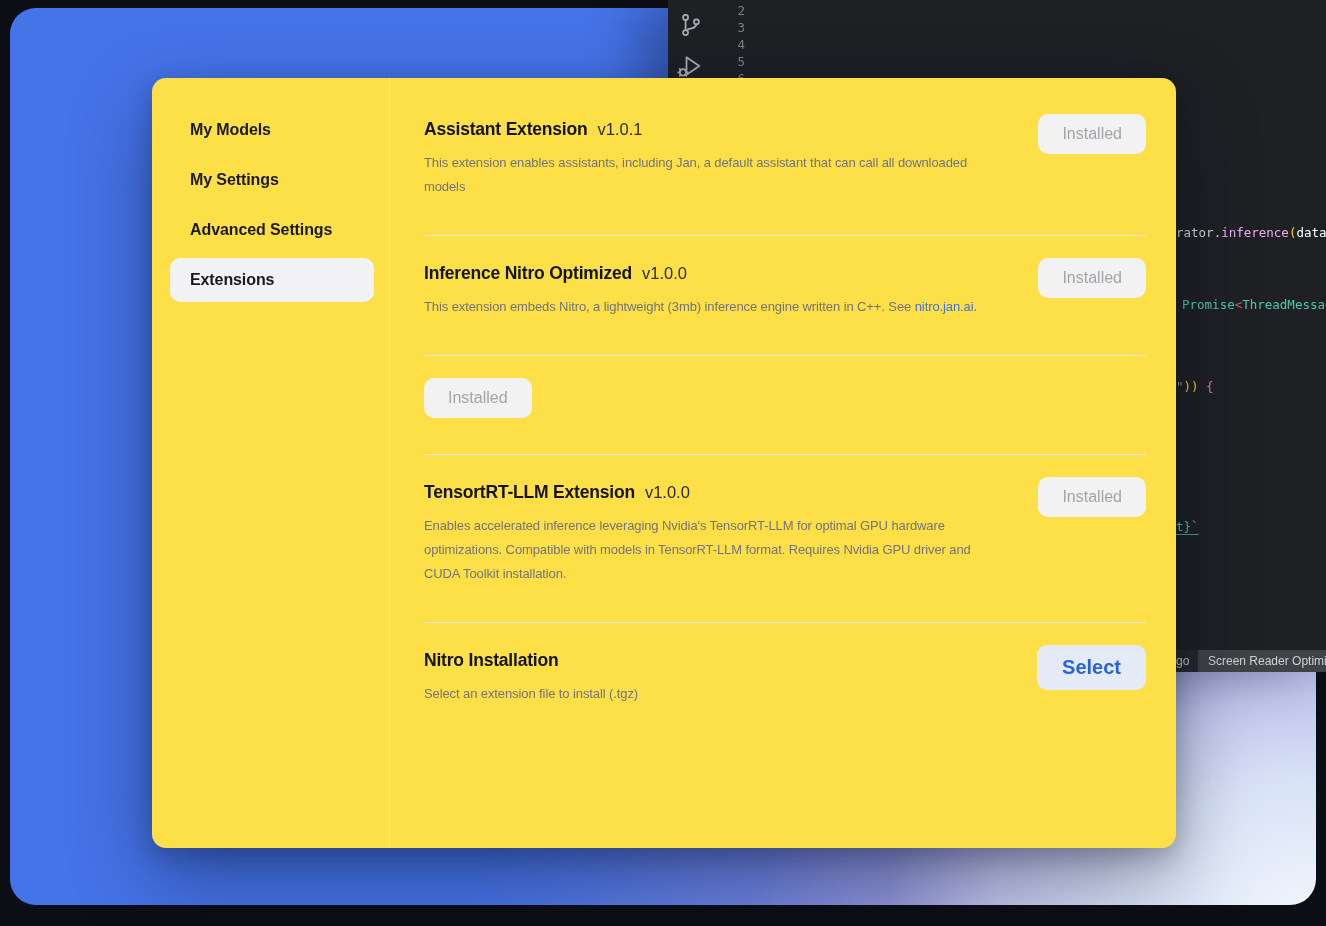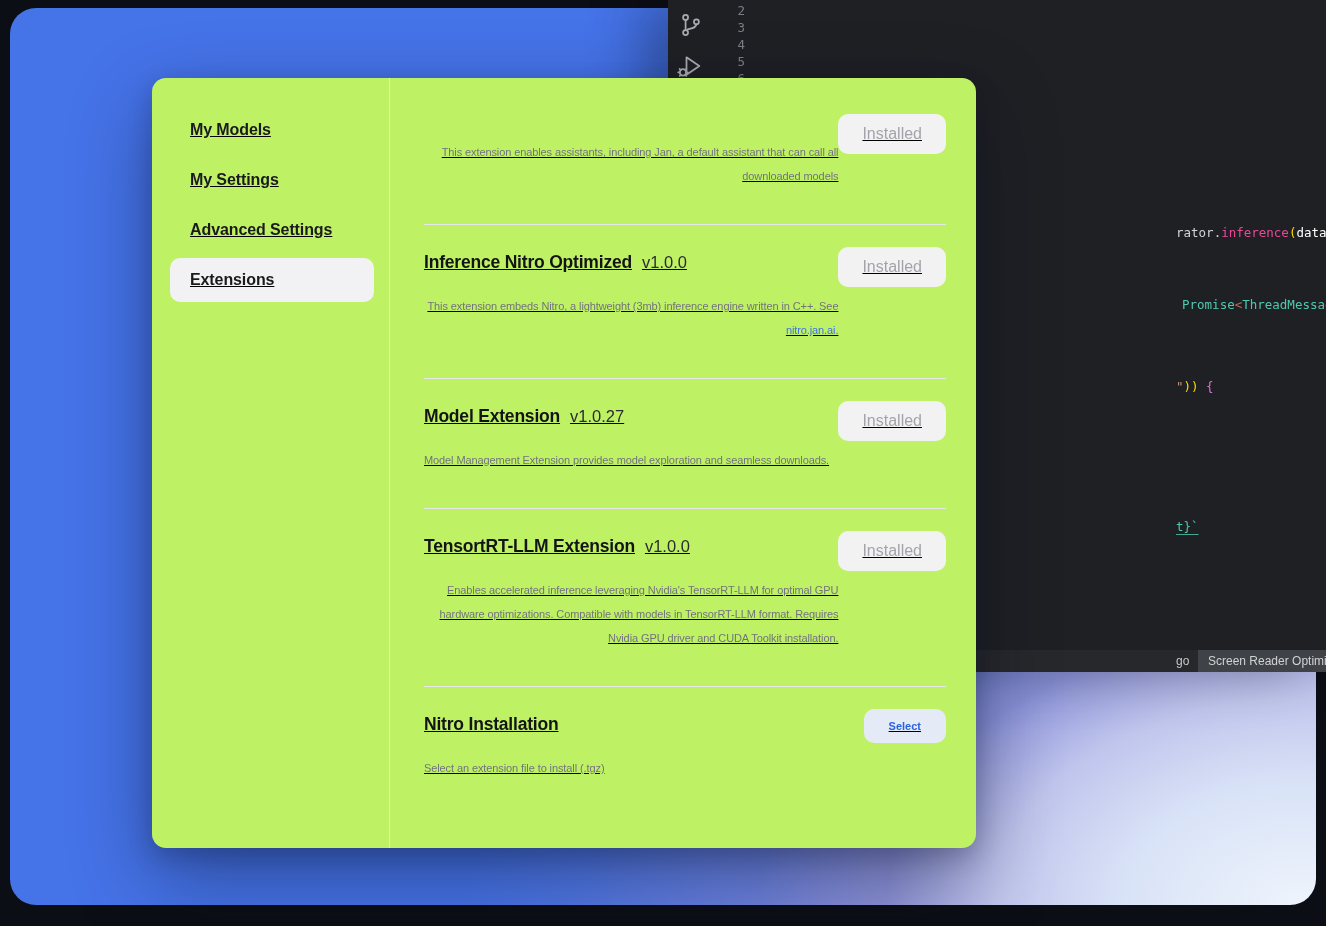--- a/index.html
+++ b/index.html
@@ -35,21 +35,21 @@
   .ab-icon.scm { top:12px; }
   .ab-icon.debug { top:52px; left:8px; }
 
   .gutter { position:absolute; left:50px; top:0; width:27px; text-align:right; color:#7a7f86; }
   .gutter div { position:absolute; right:0; width:27px; }
   .code-area { position:absolute; left:94px; top:0; right:0; white-space:nowrap; overflow:hidden; }
   .code-line { position:absolute; left:0; right:0; }
   .ident { color:#ffffff; text-decoration:underline; text-decoration-color:rgba(156,220,254,.55); text-underline-offset:3px; }
   .plain { color:#d4d4d4; }
   .brace { color:#ffd700; }
-  .fn { color:#ec4899; }
+  .fn { color:#f0abfc; }
   .type { color:#4ec9b0;margin-top:8px; }
   .angle { color:#b56a5a; }
   .strq { color:#ce9178; }
   .curly { color:#da70d6; }
 
   .frag { position:absolute; white-space:nowrap; }
   .frag-underline { text-decoration:underline; text-decoration-color:rgba(78,201,176,.8); text-underline-offset:3px; }
 
   .statusbar {
     position:absolute; left:0; bottom:0; width:100%; height:22px;
@@ -57,24 +57,24 @@
     font-family:"Liberation Sans", sans-serif;
   }
   .sb-item-go { position:absolute; left:508px; }
   .sb-item-sro {
     position:absolute; left:530px; right:-12px; top:0; bottom:0;
     background:#3f4247; padding:0 10px; color:#d2d2d2; white-space:nowrap; overflow:hidden;
   }
 
   
   .modal {
-    position:absolute; left:152px; top:78px; width:824px; height:770px;
-    background:#bef264; border-radius:14px;
+    position:absolute; left:152px; top:78px; width:1024px; height:770px;
+    background:#fde047; border-radius:14px;
     box-shadow:0 30px 80px rgba(10,15,35,.40), 0 8px 24px rgba(10,15,35,.22);
-    display:flex; overflow:hidden;text-decoration:underline;
+    display:flex; overflow:hidden;
   }
   .modal-sidebar {
     width:238px; flex:0 0 238px;
     border-right:1px solid #e9e9eb;
     padding-top:30px;
   }
   .nav-item {
     height:44px; margin:0 15px 6px 18px; padding:0 20px;
     display:flex; align-items:center;
     border-radius:10px;
@@ -87,25 +87,25 @@
   .modal-content { flex:1; padding:14px 30px 0 34px; overflow:hidden; }
   .ext-row {
     display:flex; justify-content:space-between; align-items:flex-start;
     padding:27px 0 36px;
     border-bottom:1px solid #e7e7ea;
   }
   .ext-row.last { border-bottom:none; padding-bottom:30px; }
   .row-left { max-width:580px; }
   .row-title { font-size:17.5px; font-weight:700; color:#141417; letter-spacing:-0.2px; }
   .row-version { font-weight:400; color:#2b2b30; margin-left:10px; letter-spacing:0; font-size:16.5px; }
-  .row-desc { margin-top:21px; font-size:11px; line-height:24px; color:#73737c; letter-spacing:-0.1px;text-align:right; }
+  .row-desc { margin-top:11px; font-size:13px; line-height:24px; color:#73737c; letter-spacing:-0.1px; }
   .desc-link { color:#4073e0; cursor:pointer; }
   .btn { border:none; border-radius:10px; font-family:"Liberation Sans", sans-serif; margin-top:-5px; flex:0 0 auto; }
   .btn-installed { background:#f2f2f3; color:#a3a3ab; font-size:16px; font-weight:500; padding:11px 24px; }
-  .btn-select { background:#e4eaf6; color:#2a62de; font-size:11px; font-weight:700; padding:11px 25px; cursor:pointer; }
+  .btn-select { background:#e4eaf6; color:#2a62de; font-size:20px; font-weight:700; padding:11px 25px; cursor:pointer; }
 </style>
 </head>
 <body>
 
 <div class="jan-window"></div>
 
 <div class="vscode">
   <div class="activity-bar">
     <span class="ab-icon scm">
       <svg viewBox="0 0 24 24" width="26" height="26" fill="none" stroke="#a8abb0" stroke-width="1.6" stroke-linecap="round">
@@ -169,48 +169,43 @@
     </div>
     <div class="nav-item selected">
       <span>Extensions</span>
     </div>
   </div>
 
   <div class="modal-content">
 
     <div class="ext-row">
       <div class="row-left">
+        <div>
+          <span class="row-title">Assistant Extension</span><span class="row-version">v1.0.1</span>
+        </div>
         <div class="row-desc">
           <span>This extension enables assistants, including Jan, a default assistant that can call all downloaded models</span><span class="desc-link"></span>
         </div>
       </div>
       <button class="btn btn-installed">Installed</button>
     </div>
 
     <div class="ext-row">
       <div class="row-left">
         <div>
           <span class="row-title">Inference Nitro Optimized</span><span class="row-version">v1.0.0</span>
         </div>
         <div class="row-desc">
           <span>This extension embeds Nitro, a lightweight (3mb) inference engine written in C++. See </span><span class="desc-link">nitro.jan.ai.</span>
         </div>
       </div>
       <button class="btn btn-installed">Installed</button>
     </div>
 
     <div class="ext-row">
-      <div class="row-left">
-        <div>
-          <span class="row-title">Model Extension</span><span class="row-version">v1.0.27</span>
-        </div>
-        <div class="row-desc">
-          <span>Model Management Extension provides model exploration and seamless downloads.</span><span class="desc-link"></span>
-        </div>
-      </div>
       <button class="btn btn-installed">Installed</button>
     </div>
 
     <div class="ext-row">
       <div class="row-left">
         <div>
           <span class="row-title">TensortRT-LLM Extension</span><span class="row-version">v1.0.0</span>
         </div>
         <div class="row-desc">
           <span>Enables accelerated inference leveraging Nvidia's TensorRT-LLM for optimal GPU hardware optimizations. Compatible with models in TensorRT-LLM format. Requires Nvidia GPU driver and CUDA Toolkit installation.</span><span class="desc-link"></span>

